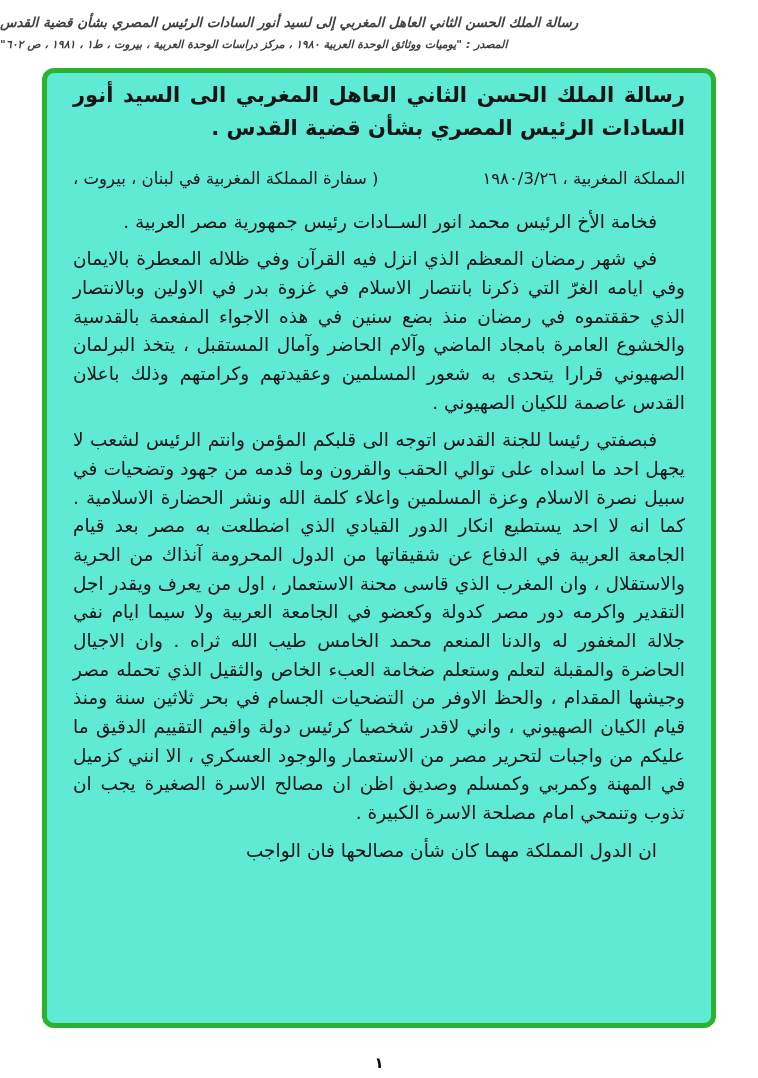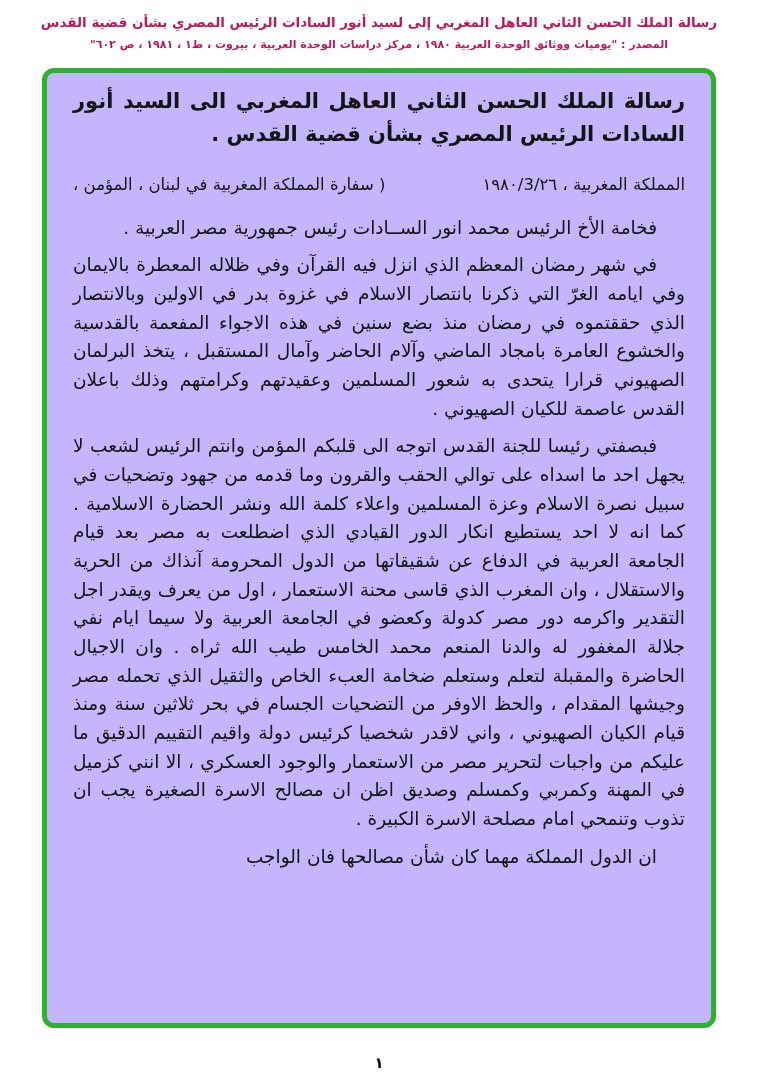--- a/index.html
+++ b/index.html
@@ -10,44 +10,45 @@
     width: 758px;
     height: 1078px;
     background: #ffffff;
     font-family: "DejaVu Sans", sans-serif;
     direction: rtl;
     overflow: hidden;
     position: relative;
     color: #141414;
   }
   .doc-header {
-    text-align: center;
+    text-align: left;
     padding-top: 12px;
     font-weight: bold;
-    color: #be185d;
+    color: #404040;
+    font-style: italic;
   }
   .header-line1 {
     font-size: 13.5px;
     line-height: 1.5;
   }
   .header-line2 {
     font-size: 11px;
     line-height: 1.5;
     margin-top: 5px;
   }
   .letter-frame {
     box-sizing: border-box;
     width: 674px;
     height: 960px;
     margin: 14px auto 0 auto;
     border: 5px solid #2cb22c;
     border-radius: 12px;
-    padding: 12px 26px 20px 26px;
+    padding: 6px 26px 20px 26px;
     overflow: hidden;
-    background: #c4b5fd;
+    background: #5eead4;
   }
   .letter-title {
     font-size: 21px;
     font-weight: bold;
     line-height: 1.6;
     margin: 0 0 18px 0;
     text-align: justify;
   }
   .meta-row {
     display: flex;
@@ -91,21 +92,21 @@
   <div class="header-line1">رسالة الملك الحسن الثاني العاهل المغربي إلى لسيد أنور السادات الرئيس المصري بشأن قضية القدس</div>
   <div class="header-line2">المصدر : "يوميات ووثائق الوحدة العربية ١٩٨٠ ، مركز دراسات الوحدة العربية ، بيروت ، ط١ ، ١٩٨١ ، ص ٦٠٢"</div>
 </header>
 
 <main class="letter-frame" style="border-color: rgb(44, 178, 44);">
   <h1 class="letter-title">رسالة الملك الحسن الثاني العاهل المغربي الى السيد أنور السادات الرئيس المصري بشأن قضية القدس .</h1>
 
   <div class="meta-row">
     <div class="meta-right">المملكة المغربية ، ١٩٨٠/3/٢٦</div>
     <div class="meta-left">
-      <div>( سفارة المملكة المغربية في لبنان ، المؤمن ،</div>
+      <div>( سفارة المملكة المغربية في لبنان ، بيروت ،</div>
     </div>
   </div>
 
   <div class="letter-body">
     <p>فخامة الأخ الرئيس محمد انور الســادات رئيس جمهورية مصر العربية .</p>
     <p>في شهر رمضان المعظم الذي انزل فيه القرآن وفي ظلاله المعطرة بالايمان وفي ايامه الغرّ التي ذكرنا بانتصار الاسلام في غزوة بدر في الاولين وبالانتصار الذي حققتموه في رمضان منذ بضع سنين في هذه الاجواء المفعمة بالقدسية والخشوع العامرة بامجاد الماضي وآلام الحاضر وآمال المستقبل ، يتخذ البرلمان الصهيوني قرارا يتحدى به شعور المسلمين وعقيدتهم وكرامتهم وذلك باعلان القدس عاصمة للكيان الصهيوني .</p>
     <p>فبصفتي رئيسا للجنة القدس اتوجه الى قلبكم المؤمن وانتم الرئيس لشعب لا يجهل احد ما اسداه على توالي الحقب والقرون وما قدمه من جهود وتضحيات في سبيل نصرة الاسلام وعزة المسلمين واعلاء كلمة الله ونشر الحضارة الاسلامية . كما انه لا احد يستطيع انكار الدور القيادي الذي اضطلعت به مصر بعد قيام الجامعة العربية في الدفاع عن شقيقاتها من الدول المحرومة آنذاك من الحرية والاستقلال ، وان المغرب الذي قاسى محنة الاستعمار ، اول من يعرف ويقدر اجل التقدير واكرمه دور مصر كدولة وكعضو في الجامعة العربية ولا سيما ايام نفي جلالة المغفور له والدنا المنعم محمد الخامس طيب الله ثراه . وان الاجيال الحاضرة والمقبلة لتعلم وستعلم ضخامة العبء الخاص والثقيل الذي تحمله مصر وجيشها المقدام ، والحظ الاوفر من التضحيات الجسام في بحر ثلاثين سنة ومنذ قيام الكيان الصهيوني ، واني لاقدر شخصيا كرئيس دولة واقيم التقييم الدقيق ما عليكم من واجبات لتحرير مصر من الاستعمار والوجود العسكري ، الا انني كزميل في المهنة وكمربي وكمسلم وصديق اظن ان مصالح الاسرة الصغيرة يجب ان تذوب وتنمحي امام مصلحة الاسرة الكبيرة .</p>
     <p>ان الدول المملكة مهما كان شأن مصالحها فان الواجب</p>
   </div>
 </main>

